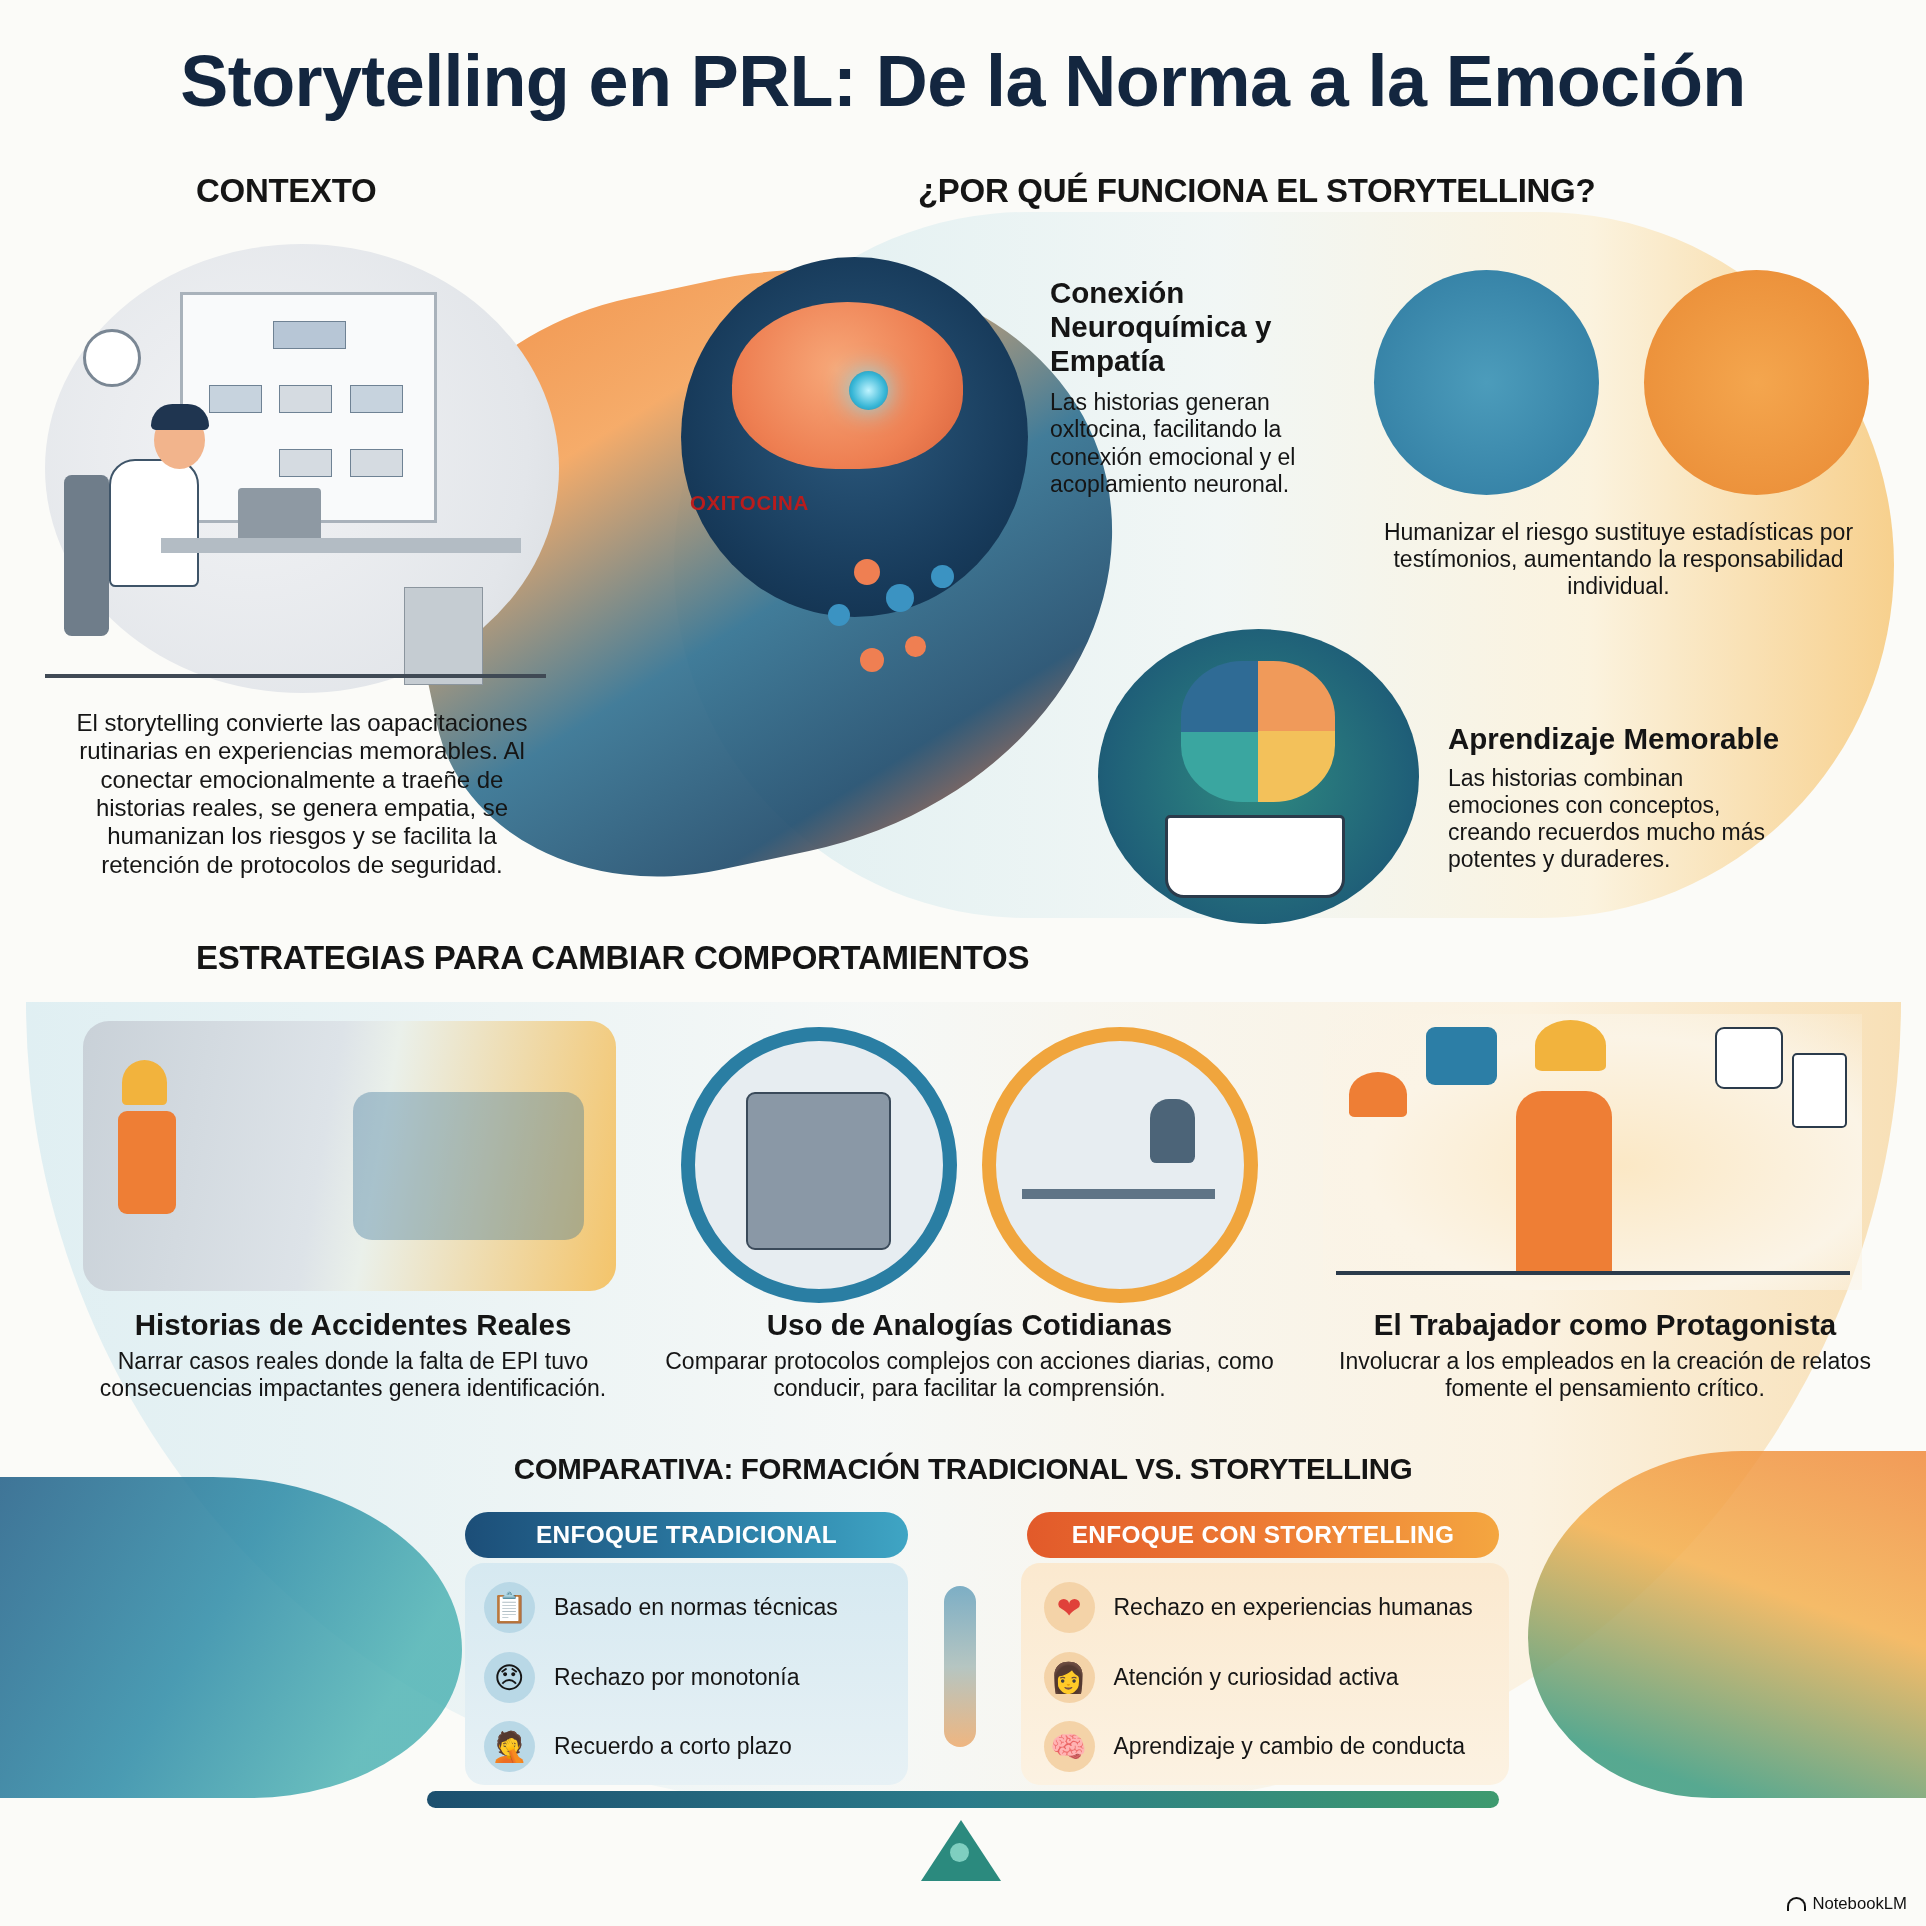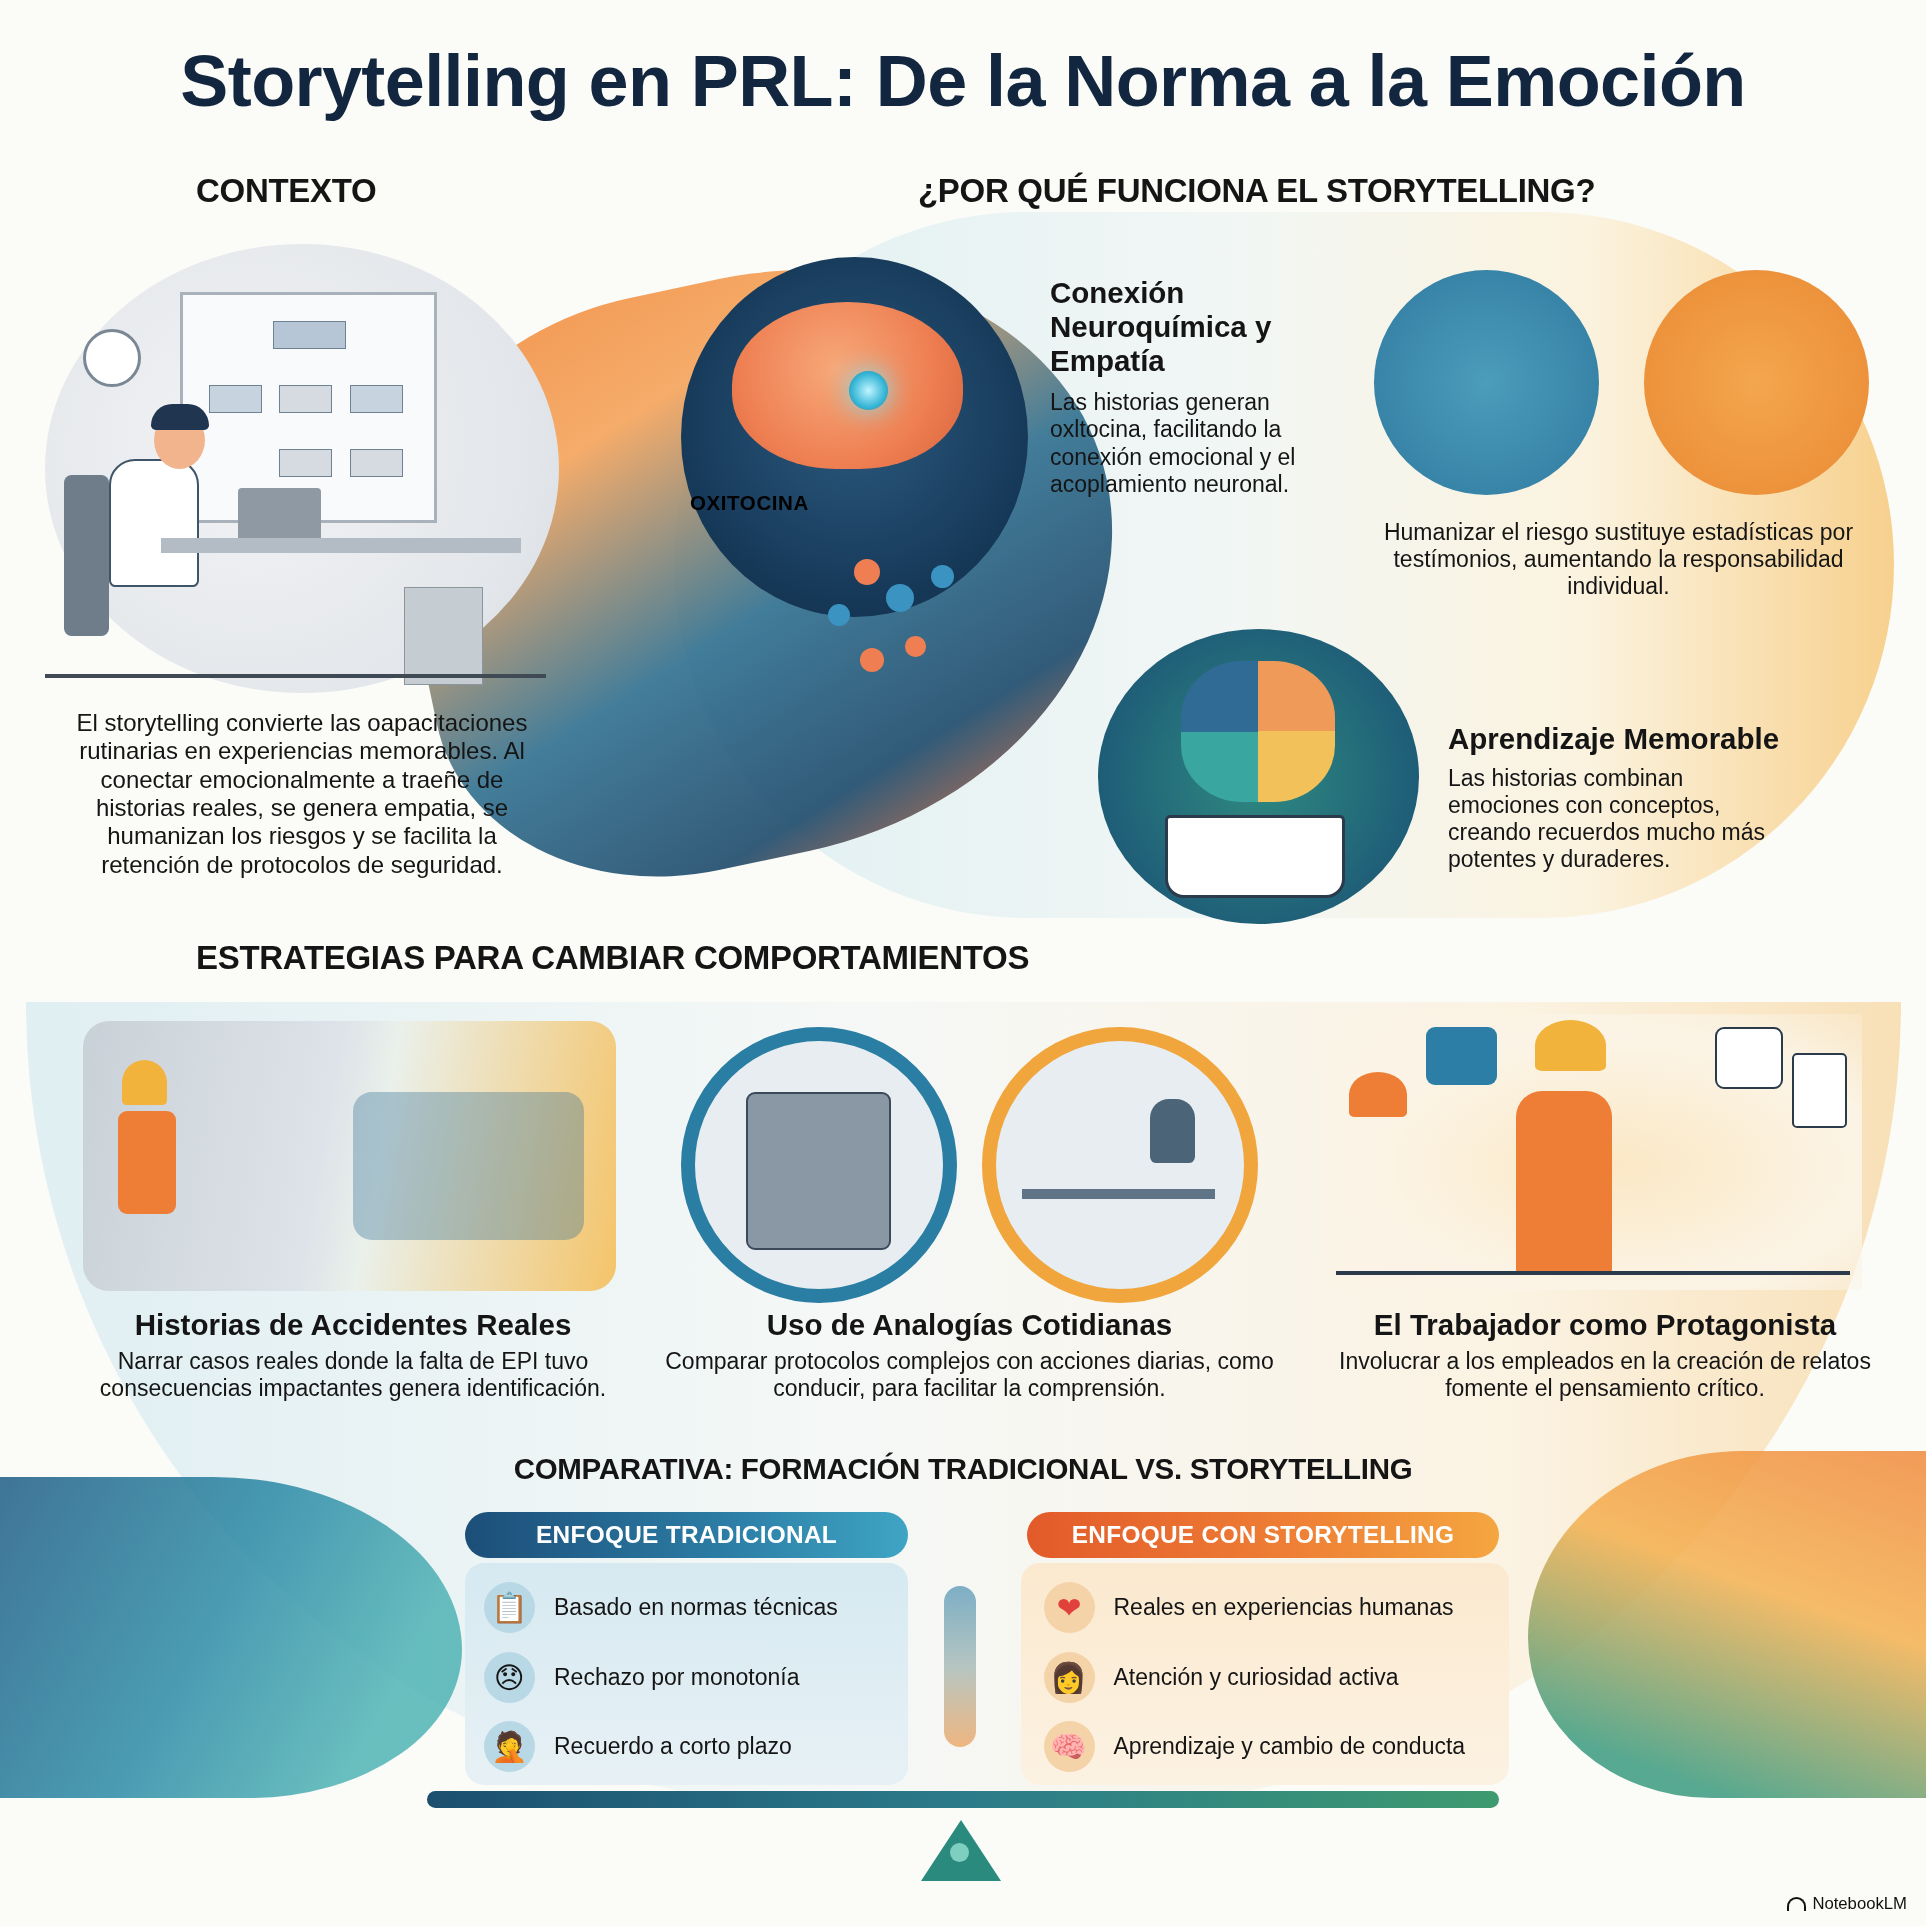--- a/index.html
+++ b/index.html
@@ -106,21 +106,21 @@
   .person-head { left: 154px; top: 411px; width: 51px; height: 58px; border-radius: 50%; background: #f2b48c; }
   .person-hair { left: 151px; top: 404px; width: 58px; height: 26px; border-radius: 29px 29px 6.4px 6.4px; background: #1f3550; }
   .chair { left: 64px; top: 475px; width: 45px; height: 161px; background: #6f7d8a; border-radius: 7.7px; }
   .drawers { left: 404px; top: 587px; width: 77px; height: 96px; background: #c5ccd2; border: 1.9px solid #8b959e; }
   .floor-line { left: 45px; top: 674px; width: 501px; height: 3.9px; background: #404a55; }
 
   .brain { left: 732px; top: 302px; width: 231px; height: 167px; border-radius: 50% 50% 45% 45%;
     background: radial-gradient(circle at 45% 40%, #f7a879 0%, #ee7f52 60%, #d8623c 100%); }
   .brain-core { left: 849px; top: 371px; width: 39px; height: 39px; border-radius: 50%;
     background: radial-gradient(circle, #bff4ff 0%, #37b6d6 60%, #1883a7 100%); box-shadow: 0 0 26px #7ee1f5; }
-  .oxito-label { left: 690px; top: 491px; font-size: 20.5px; font-weight: 700; color: #000000; letter-spacing: 0.6px; }
+  .oxito-label { left: 690px; top: 491px; font-size: 20.5px; font-weight: 700; color: #b91c1c; letter-spacing: 0.6px; }
 
   .molecule { border-radius: 50%; }
 
   .book { left: 1165px; top: 815px; width: 180px; height: 83px;
     background: #ffffff; border: 3.2px solid #2b3b4b; border-radius: 5.1px 5.1px 19px 19px; box-sizing: border-box; }
   .puzzle-brain { left: 1181px; top: 661px; width: 154px; height: 141px; border-radius: 40%;
     background: conic-gradient(#f09a5a 0 25%, #f3c15a 0 50%, #3aa6a0 0 75%, #2f6b95 0); }
 
   
   .pill {
@@ -274,21 +274,21 @@
     <span class="row-text">Recuerdo a corto plazo</span>
   </div>
 </div>
 
 <div class="abs squiggle"></div>
 
 <div class="abs pill pill-story">ENFOQUE CON STORYTELLING</div>
 <div class="abs panel panel-story">
   <div class="row" style="left:22.5px; top:19px;">
     <span class="row-icon story-icon" style="color:#e0413a;">❤</span>
-    <span class="row-text">Reales en experiencias humanas</span>
+    <span class="row-text">Rechazo en experiencias humanas</span>
   </div>
   <div class="row" style="left:22.5px; top:89px;">
     <span class="row-icon story-icon">👩</span>
     <span class="row-text">Atención y curiosidad activa</span>
   </div>
   <div class="row" style="left:22.5px; top:158px;">
     <span class="row-icon story-icon">🧠</span>
     <span class="row-text">Aprendizaje y cambio de conducta</span>
   </div>
 </div>

